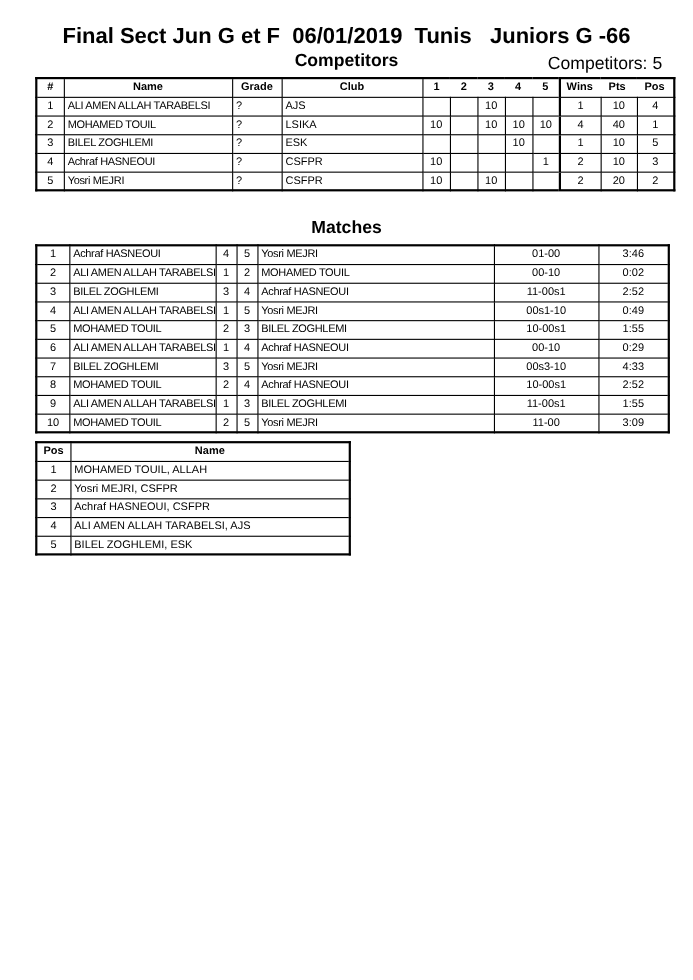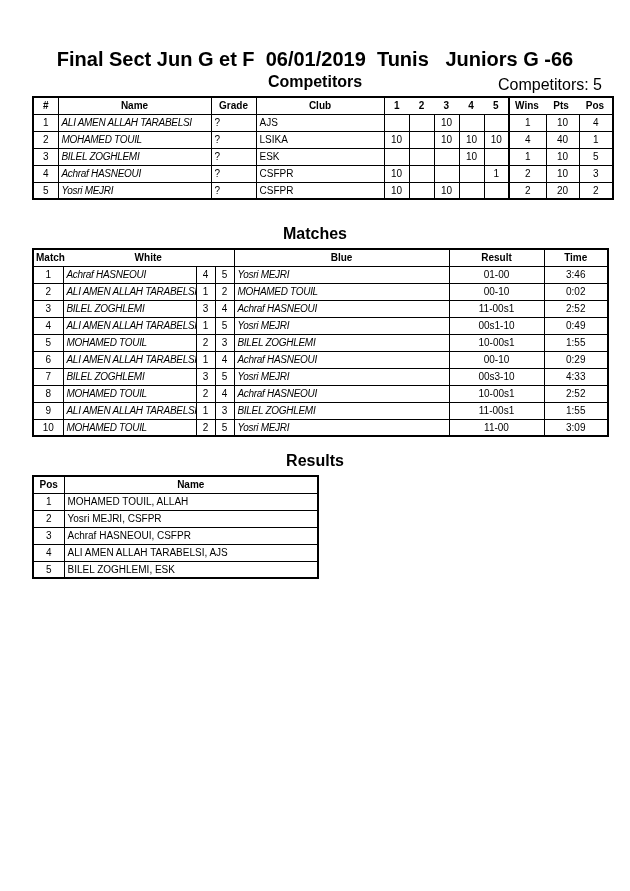--- a/index.html
+++ b/index.html
@@ -1,19 +1,19 @@
 <!DOCTYPE html>
 <html><head>
 <meta charset="utf-8">
 <style>
   html,body{margin:0;padding:0;background:#e8e8e8;}
   .page{
     width:630px;height:891px;margin:0 auto;background:#ffffff;
     font-family:"Liberation Sans",sans-serif;color:#000;position:relative;
-    box-sizing:border-box;padding-top:48px;overflow:hidden;
+    box-sizing:border-box;padding-top:22px;overflow:hidden;
   }
   .title{
     text-align:center;font-size:20px;font-weight:bold;white-space:pre;
     line-height:23px;margin:0;
   }
   .section-heading{
     text-align:center;font-size:16px;font-weight:bold;line-height:15px;margin:0;
   }
   .competitors-heading-row{position:relative;margin-top:3px;}
   .count-label{
@@ -23,21 +23,21 @@
     border-collapse:collapse;table-layout:fixed;margin-left:32px;
     border:2px solid #000;background:#fff;
   }
   table.grid th, table.grid td{
     border:1px solid #000;font-size:10px;height:17px;padding:0 3px;
     overflow:hidden;white-space:nowrap;box-sizing:border-box;vertical-align:middle;
   }
   table.grid th{font-weight:bold;text-align:center;}
   td.ctr{text-align:center;padding:0 1px;}
   td.lft{text-align:left;padding-left:5px;padding-right:2px;}
-  .tight{letter-spacing:-0.3px;font-style:italic;}
+  .tight{letter-spacing:-0.3px;}
   .thickleft{border-left:2px solid #000 !important;margin-left:16px;}
   .spread{display:flex;width:100%;}
   .spread span{flex:1;text-align:center;font-weight:bold;}
   .mw{display:flex;width:100%;align-items:center;}
   .mw .m-lbl{flex:0 0 auto;font-weight:bold;text-align:left;}
   .mw .w-lbl{flex:1;text-align:center;font-weight:bold;}
   #tbl-competitors{width:580px;margin-top:7px;}
   #tbl-matches{width:575px;margin-top:7px;}
   #tbl-results{width:285px;margin-top:7px;}
   .matches-heading{margin-top:26px;}
@@ -172,31 +172,20 @@
     <colgroup>
       <col style="width:30px">
         <col style="width:133px">
         <col style="width:19px">
         <col style="width:19px">
       <col style="width:215px">
         <col style="width:95px">
         <col style="width:64px">
     </colgroup>
     <tbody>
-        <tr>
-      <th colspan="4" style="padding:0 2px">
-        <div class="mw">
-          <span class="m-lbl">Match</span>
-          <span class="w-lbl">White</span>
-        </div>
-      </th>
-      <th>Blue</th>
-      <th>Result</th>
-      <th>Time</th>
-    </tr>
     <tr>
       <td class="ctr">1</td>
       <td class="lft tight">Achraf HASNEOUI</td>
       <td class="ctr">4</td>
       <td class="ctr">5</td>
       <td class="lft tight">Yosri MEJRI</td>
       <td class="ctr">01-00</td>
       <td class="ctr">3:46</td>
     </tr>
     <tr>
@@ -276,21 +265,20 @@
       <td class="lft tight">MOHAMED TOUIL</td>
       <td class="ctr">2</td>
       <td class="ctr">5</td>
       <td class="lft tight">Yosri MEJRI</td>
       <td class="ctr">11-00</td>
       <td class="ctr">3:09</td>
     </tr>
   </tbody>
     </table>
 
-  <div class="section-heading results-heading">Results</div>
 
   <table class="grid" id="tbl-results">
     <colgroup>
       <col style="width:31px">
         <col style="width:254px">
     </colgroup>
     <tbody>
         <tr>
       <th>Pos</th>
       <th>Name</th>

